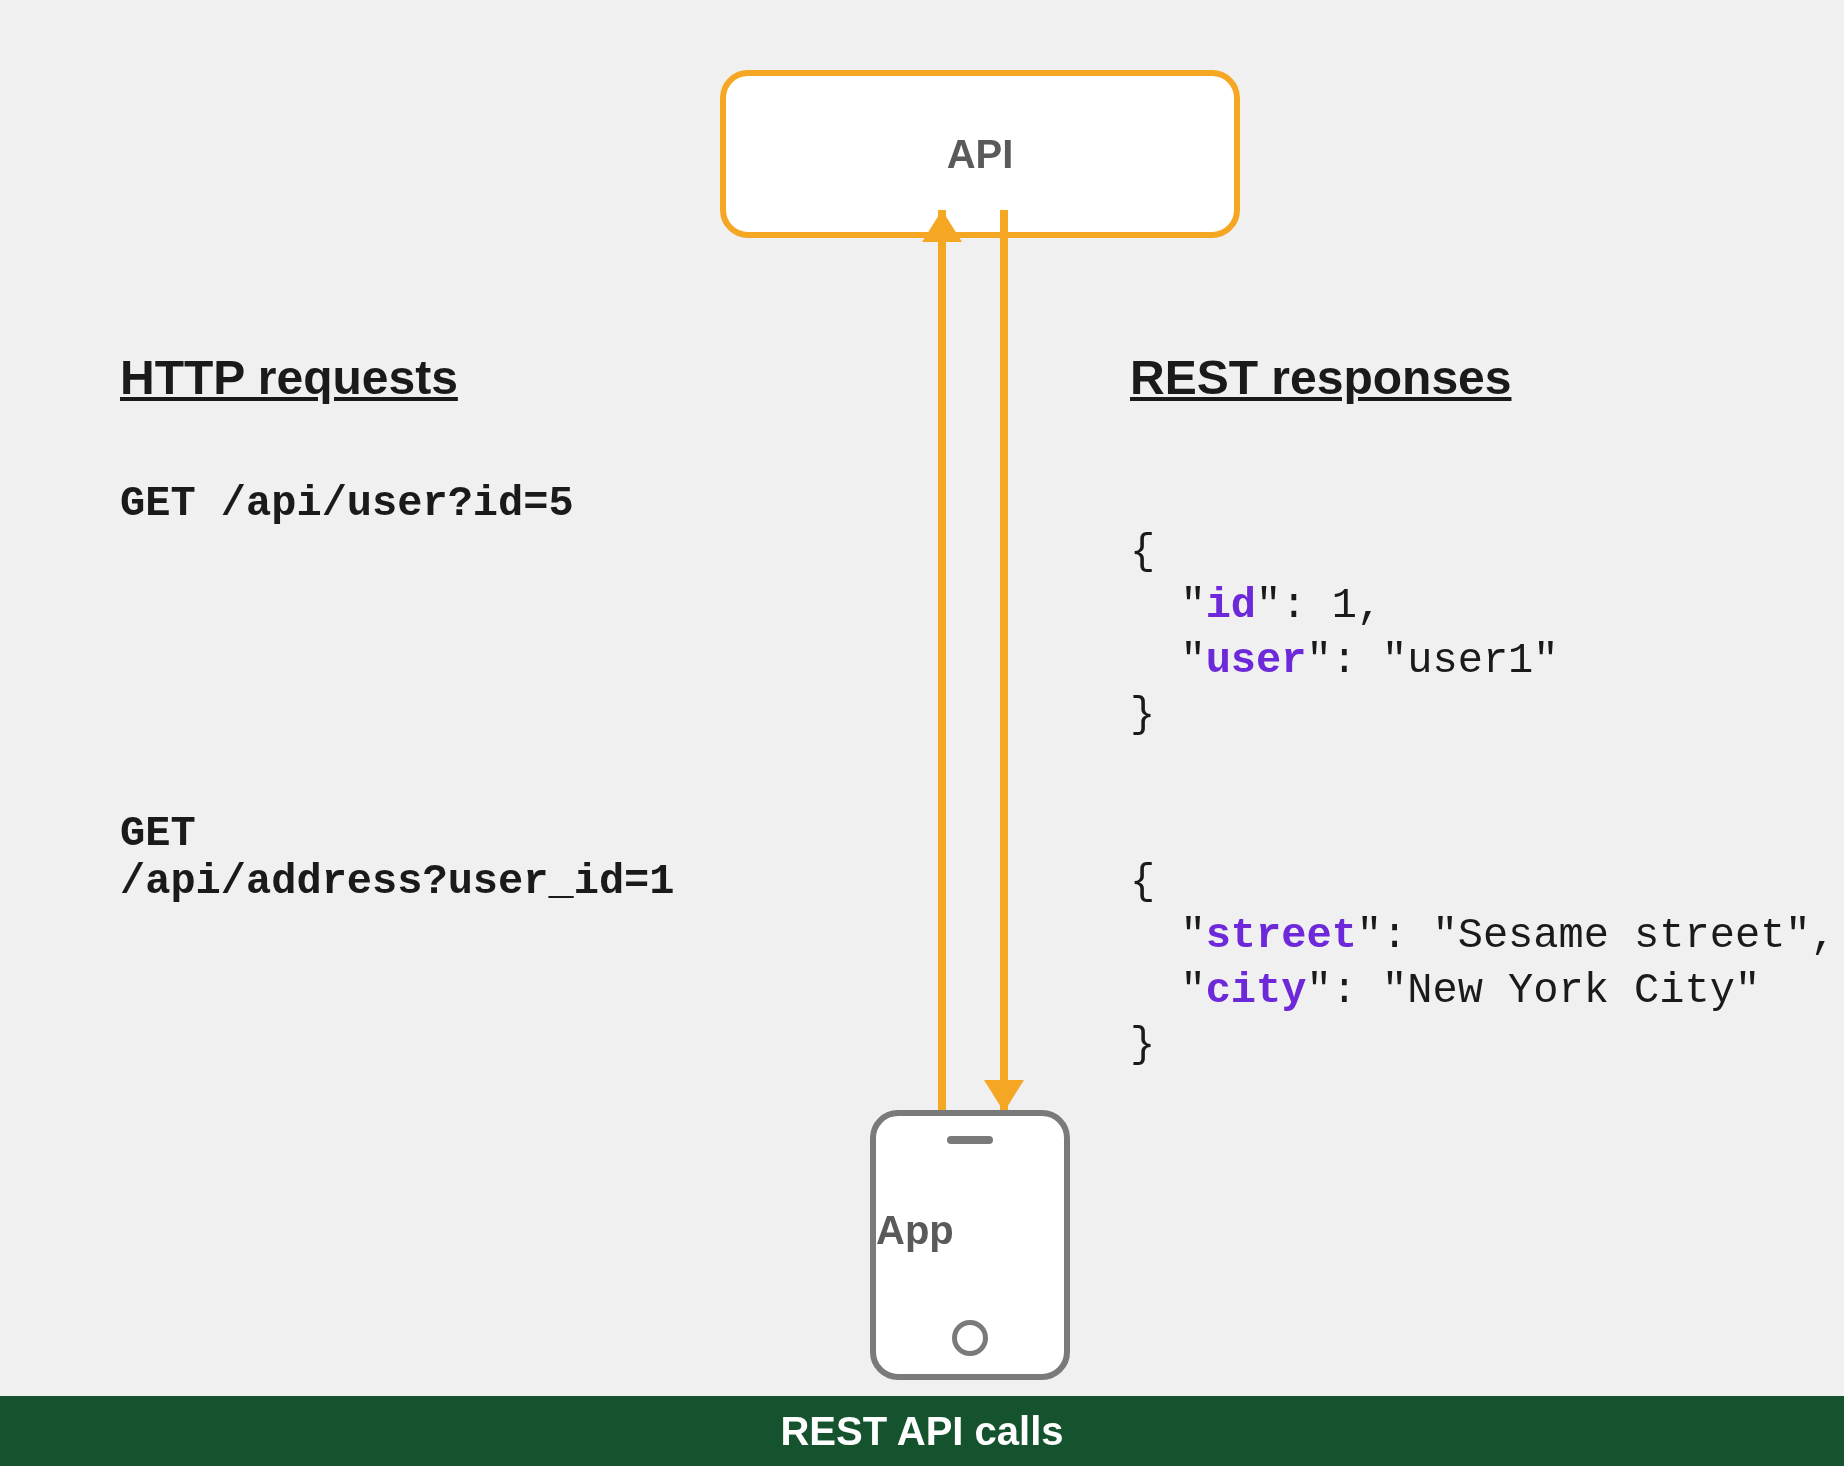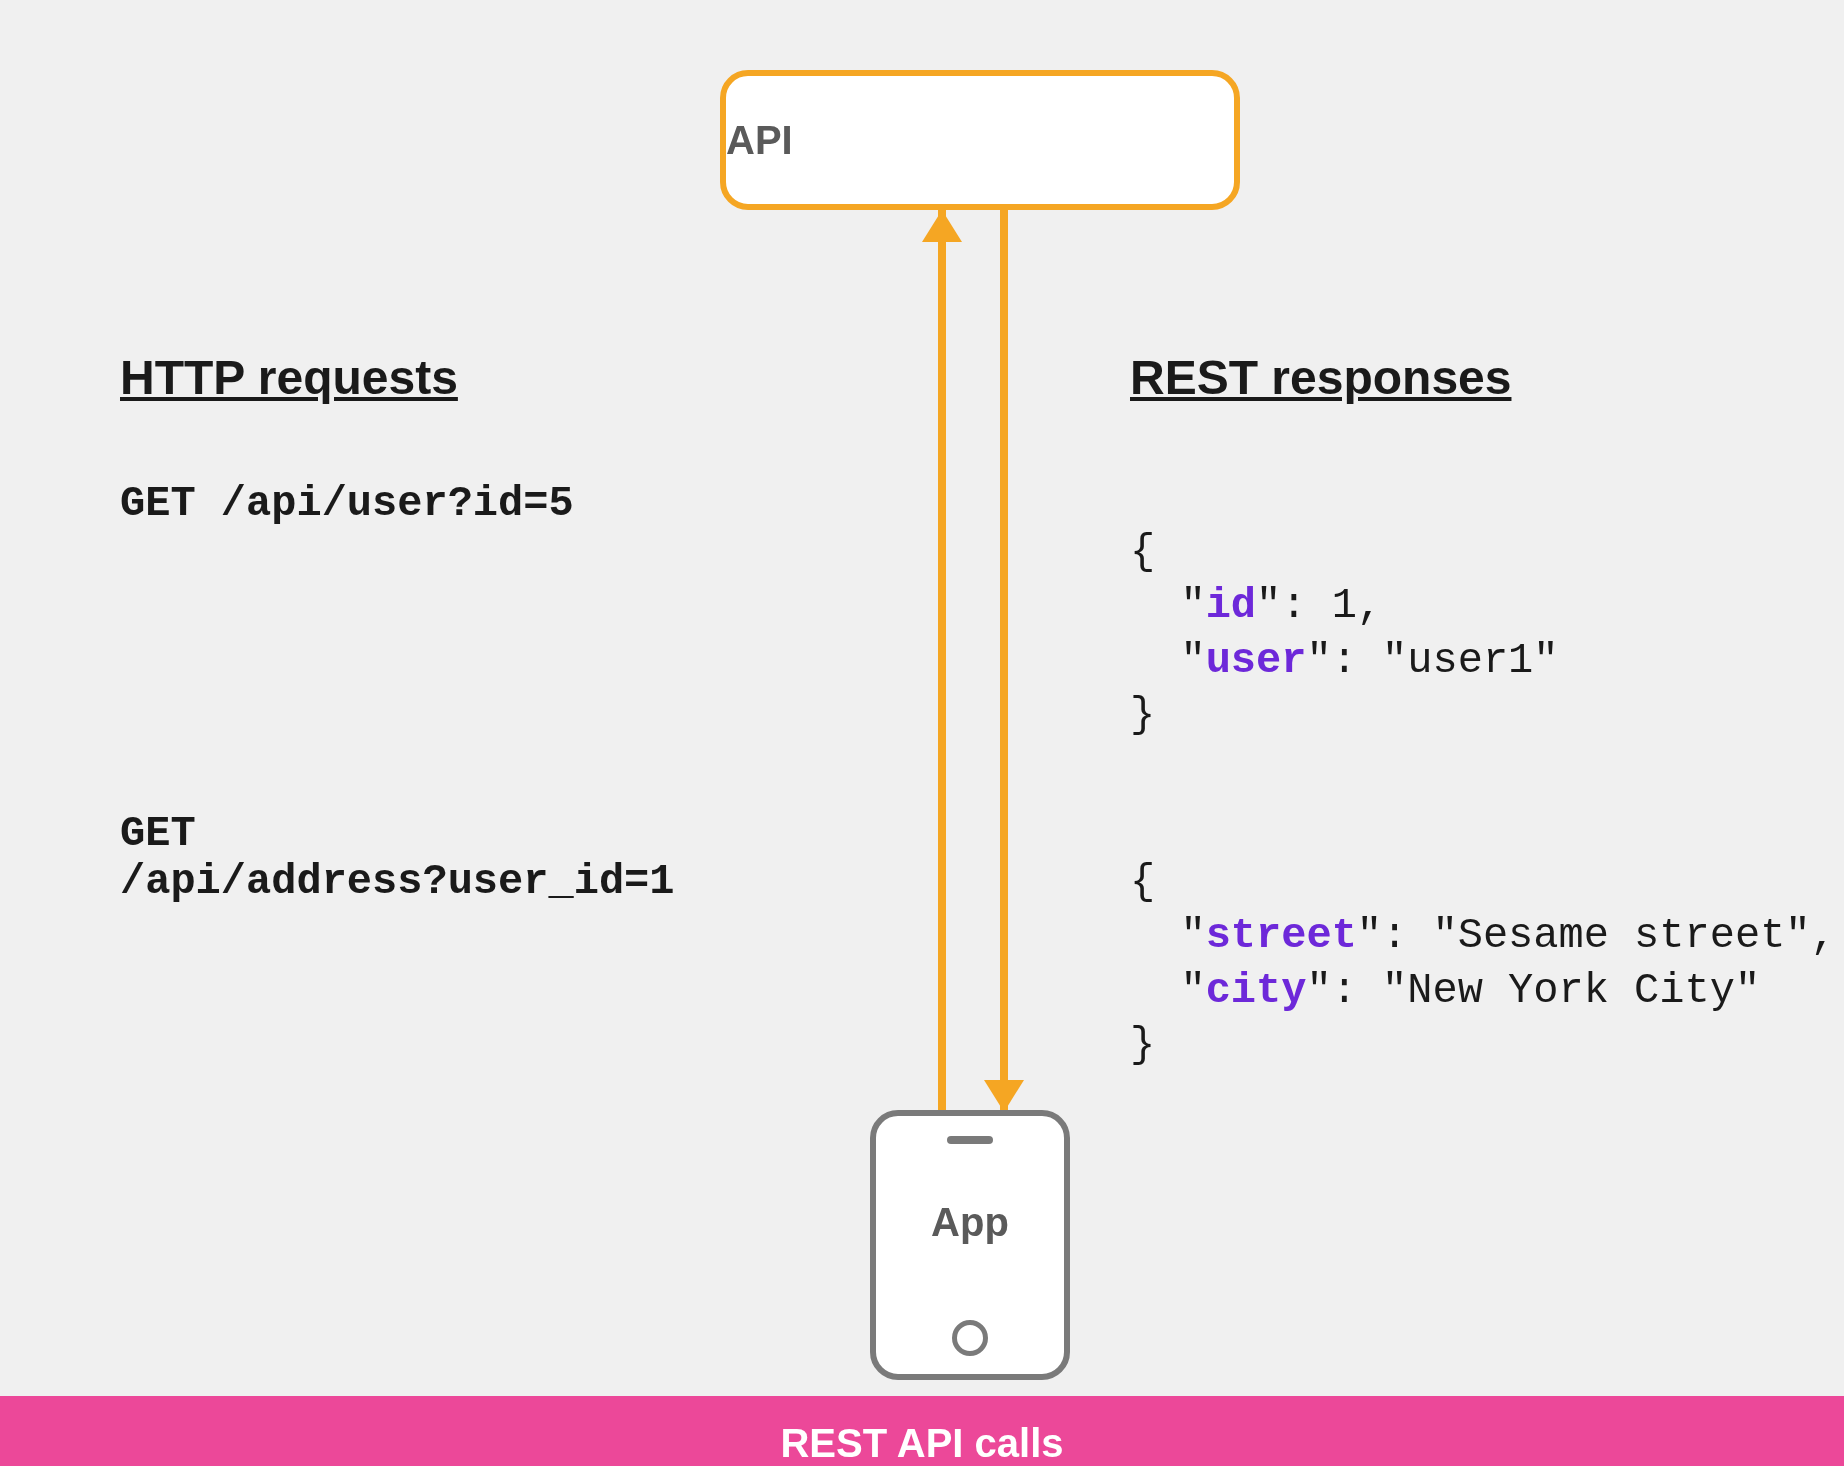--- a/index.html
+++ b/index.html
@@ -12,27 +12,27 @@
     height: 1466px;
     overflow: hidden;
   }
 
   
   .api-box {
     position: absolute;
     left: 720px;
     top: 70px;
     width: 520px;
-    height: 140px;
+    height: 168px;
     background: #ffffff;
     border: 6px solid #f5a623;
     border-radius: 28px;
     display: flex;
     align-items: center;
-    justify-content: flex-start;
+    justify-content: center;
     font-size: 40px;
     font-weight: 700;
     color: #5a5a5a;
   }
 
   
   .phone {
     position: absolute;
     left: 870px;
     top: 1110px;
@@ -47,24 +47,23 @@
     top: 20px;
     left: 50%;
     transform: translateX(-50%);
     width: 46px;
     height: 8px;
     background: #7a7a7a;
     border-radius: 4px;
   }
   .phone .screen-label {
     position: absolute;
-    top: 84px;
+    top: 92px;
     left: 0;
     width: 100%;
-    text-align: center;
     font-size: 40px;
     font-weight: 600;
     color: #5a5a5a;
   }
   .phone .home {
     position: absolute;
     bottom: 18px;
     left: 50%;
     transform: translateX(-50%);
     width: 36px;
@@ -137,26 +136,26 @@
   .resp2 { left: 1130px; top: 800px; }
   .key { color: #6d28d9; font-weight: 700; }
 
   
   .footer-bar {
     position: absolute;
     left: 0;
     bottom: 0;
     width: 100%;
     height: 70px;
-    background: #ec4899;
+    background: #14532d;
     color: #ffffff;
     font-size: 40px;
     font-weight: 700;
     display: flex;
-    align-items: flex-end;
+    align-items: center;
     justify-content: center;
   }
 </style>
 </head>
 <body>
 
 <div class="api-box">
   <span>API</span>
 </div>
 

